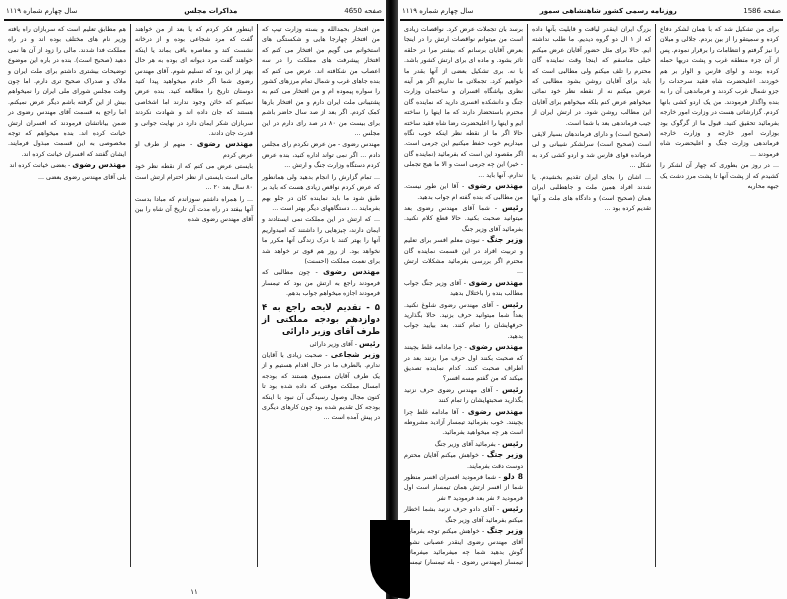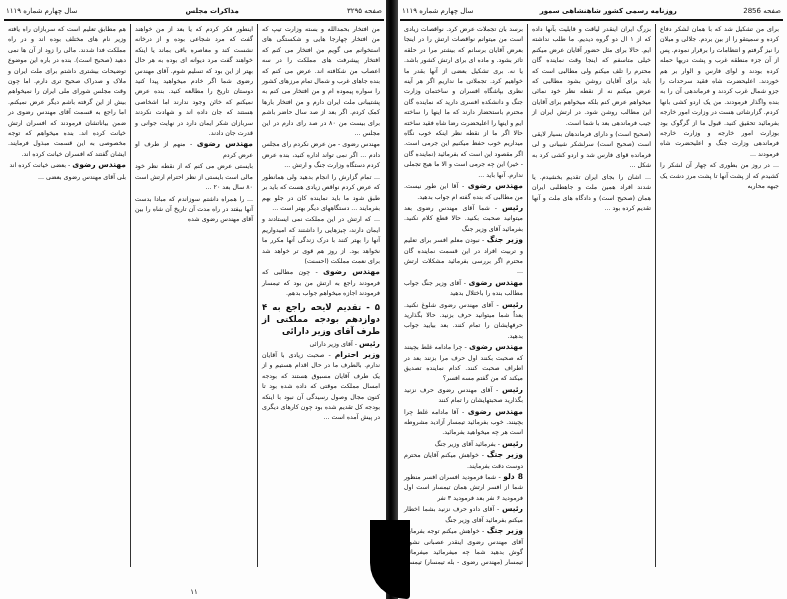--- a/index.html
+++ b/index.html
@@ -24,54 +24,54 @@
   .col p { margin:0 0 1px 0; }
   .speaker { font-weight:bold; font-size:7.6px;margin-top:32px; }
   .section-head { font-weight:bold; font-size:8.6px; line-height:12px; margin:2px 0; }
   .footer { position:absolute; bottom:3px; left:0; right:0; text-align:center; font-size:7px;font-family:Liberation Serif, serif; }
 </style>
 </head>
 <body>
 
 <div class="page left">
   <div class="header">
-    <span>صفحه ۳۲۹۵</span>
+    <span>صفحه 4650</span>
     <span class="title">مذاکرات مجلس</span>
     <span>سال چهارم شماره ۱۱۱۹</span>
   </div>
   <div class="rule"></div>
   <div class="cols">
     <div class="col">
         <p><span>من افتخار بحمدالله و بسته وزارت تیپ که من افتخار چهارجا هایی و شکستگی های استخوانم می گویم من افتخار می کنم که افتخار پیشرفت های مملکت را در سه اعصاب من شکافته اند. عرض می کنم که بنده جاهای غرب و شمال تمام مرزهای کشور را سواره پیموده ام و من افتخار می کنم به پشتیبانی ملت ایران دارم و من افتخار بارها کمک کردم. اگر بعد از صد سال حاضر باشم برای بیست من ۸۰ در صد رای دارم در این مجلس ...</span></p>
         <p><span>مهندس رضوی - من عرض نکردم رای مجلس دادم ... اگر نمی تواند اداره کنید، بنده عرض کردم دستگاه وزارت جنگ و ارتش ...</span></p>
         <p><span>... تمام گزارش را انجام بدهید ولی همانطور که عرض کردم نواقص زیادی هست که باید بر طبق شود ما باید نماینده کان در جلو بهم بفرمایند ... دستگاههای دیگر بهتر است ...</span></p>
         <p><span>... که ارتش در این مملکت نمی ایستادند و ایمان دارند، چیزهایی را داشتند که امیدواریم آنها را بهتر کنند با درک زندگی آنها مکرر ما نخواهد بود. از روز هم قوی تر خواهد شد برای نعمت مملکت (احسنت)</span></p>
         <p><span class="speaker">مهندس رضوی</span> - <span>چون مطالبی که فرمودند راجع به ارتش من بود که تیمسار فرمودند اجازه میخواهم جواب بدهم.</span></p>
         <div class="section-head">۵ - تقدیم لایحه راجع به ۴ دوازدهم بودجه مملکتی از طرف آقای وزیر دارائی</div>
         <p><span class="speaker">رئیس</span> - <span>آقای وزیر دارائی</span></p>
-        <p><span class="speaker">وزیر احترام</span> - <span>صحبت زیادی با آقایان ندارم. بالطرف ما در حال اقدام هستیم و از یک طرف آقایان مسبوق هستند که بودجه امسال مملکت موقتی که داده شده بود تا کنون مجال وصول رسیدگی آن نبود با اینکه بودجه کل تقدیم شده بود چون کارهای دیگری در پیش آمده است ...</span></p>
+        <p><span class="speaker">وزیر شجاعی</span> - <span>صحبت زیادی با آقایان ندارم. بالطرف ما در حال اقدام هستیم و از یک طرف آقایان مسبوق هستند که بودجه امسال مملکت موقتی که داده شده بود تا کنون مجال وصول رسیدگی آن نبود با اینکه بودجه کل تقدیم شده بود چون کارهای دیگری در پیش آمده است ...</span></p>
       </div>
     <div class="col">
         <p><span>اینطور فکر کردم که یا بعد از من خواهند گفت که مرد شجاعی بوده و از درخانه نشست کند و معاصره باقی بماند یا اینکه خواهند گفت مرد دیوانه ای بوده به هر حال بهتر از این بود که تسلیم شوم. آقای مهندس رضوی شما اگر خادم میخواهید پیدا کنید دوستان تاریخ را مطالعه کنید. بنده عرض نمیکنم که خائن وجود ندارند اما اشخاصی هستند که جان داده اند و شهادت نکردند سربازان شکر ایمان دارد در نهایت جوانی و قدرت جان دادند.</span></p>
         <p><span class="speaker">مهندس رضوی</span> - <span>منهم از طرف او عرض کردم</span></p>
         <p><span>بایستی عرض می کنم که از نقطه نظر خود مالی است بایستی از نظر احترام ارتش است ۸۰ سال بعد ۲۰ ...</span></p>
         <p><span>... را همراه داشتم سوزاندم که مبادا بدست آنها بیفتد در راه مدت آن تاریخ آن شاه را بین آقای مهندس رضوی شده</span></p>
       </div>
     <div class="col">
         <p><span>هم مطابق تعلیم است که سربازان راه یافته وزیر نام های مختلف بوده اند و در راه مملکت فدا شدند. مالی را زود از آن ها نمی دهید (صحیح است). بنده در باره این موضوع توضیحات بیشتری داشتم برای ملت ایران و ملاک و صدراک صحیح تری دارم. اما چون وقت مجلس شورای ملی ایران را نمیخواهم بیش از این گرفته باشم دیگر عرض نمیکنم. اما راجع به قسمت آقای مهندس رضوی در ضمن بیاناتشان فرمودند که افسران ارتش خیانت کرده اند. بنده میخواهم که توجه مخصوصی به این قسمت مبذول فرمایند. ایشان گفتند که افسران خیانت کرده اند.</span></p>
         <p><span class="speaker">مهندس رضوی</span> - <span>بعضی خیانت کرده اند</span></p>
         <p><span>بلی آقای مهندس رضوی بعضی ...</span></p>
       </div>
   </div>
   <div class="footer">۱۱</div>
 </div>
 
 <div class="page right">
   <div class="header">
-    <span>صفحه 2856</span>
+    <span>صفحه 1586</span>
     <span class="title">روزنامه رسمی کشور شاهنشاهی سمور</span>
     <span>سال چهارم شماره ۱۱۱۹</span>
   </div>
   <div class="rule"></div>
   <div class="cols">
     <div class="col">
         <p><span>برای من تشکیل شد که با همان لشکر دفاع کرده و سمیتقو را از بین بردم. جلالی و میلان را نیز گرفتم و انتظامات را برقرار نمودم. پس از آن جزء منطقه غرب و پشت دریها حمله کرده بودند و لوای فارس و الوار بر هم خوردند. اعلیحضرت شاه فقید سرحدات را جزو شمال غرب کردند و فرماندهی آن را به بنده واگذار فرمودند. من یک اردو کشی بانها کردم. گزارشاتی هست در وزارت امور خارجه بفرمائید تحقیق کنید. قبول ما از گرگوک بود بوزارت امور خارجه و وزارت خارجه فرماندهی وزارت جنگ و اعلیحضرت شاه فرمودند ...</span></p>
         <p><span>... در روز من بطوری که چهار آن لشکر را کشیدم که از پشت آنها تا پشت مرز دشت یک جبهه محاربه</span></p>
       </div>
     <div class="col">

